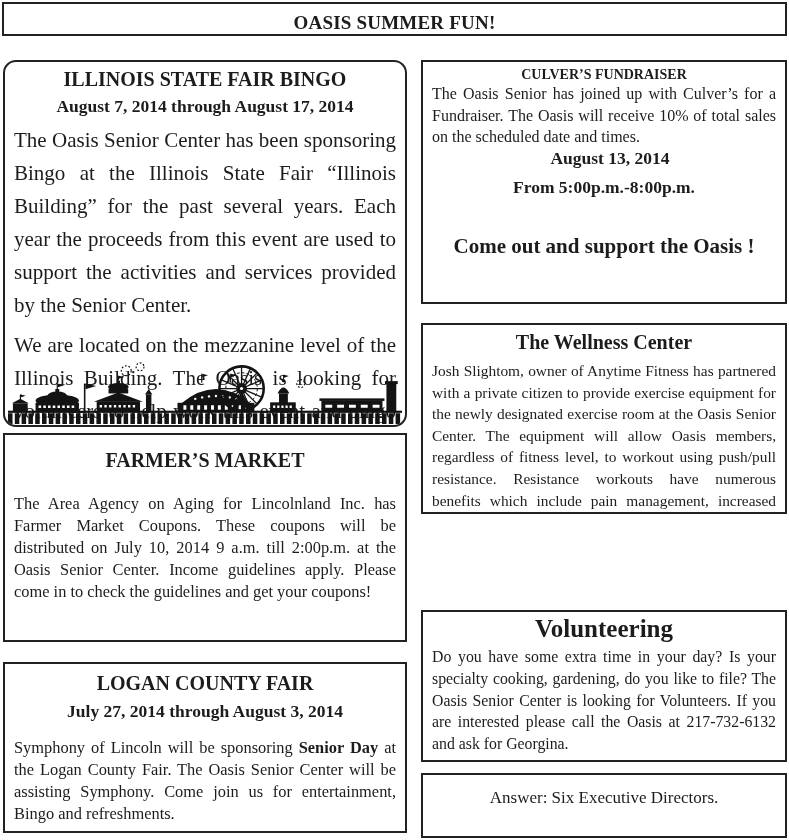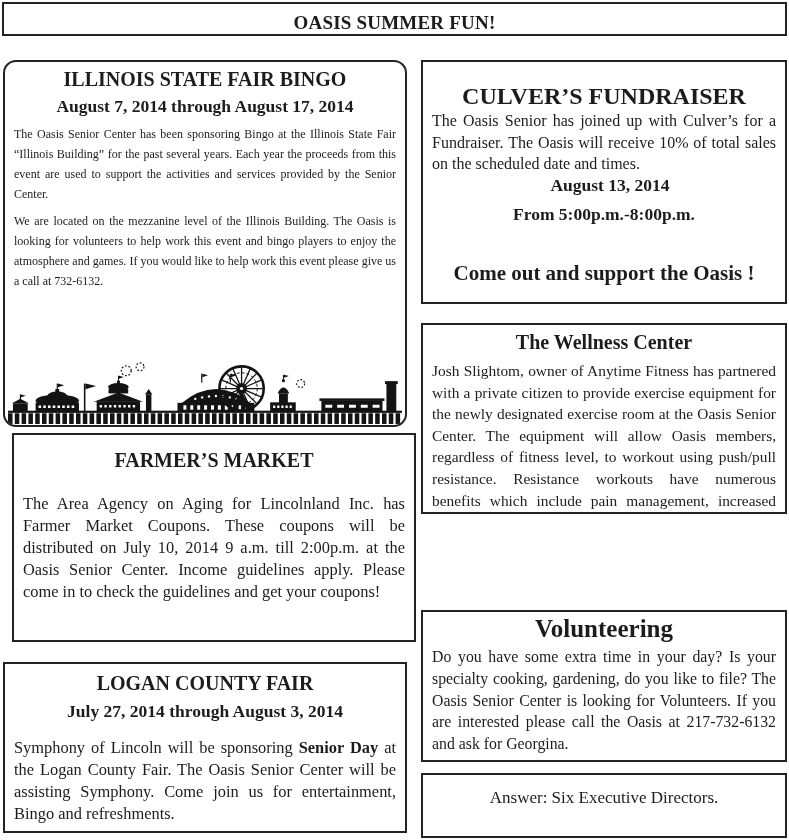--- a/index.html
+++ b/index.html
@@ -24,32 +24,32 @@
     text-align:center;font-weight:bold;font-size:19px;line-height:38px;
     letter-spacing:.2px;
   }
   
   .ttl{text-align:center;font-weight:bold;}
   .para{text-align:justify;margin:0 9px;}
   
   .bingo{left:3px;top:60px;width:404px;height:367px;border-radius:13px;}
   .bingo .ttl-main{font-size:20px;margin-top:6px;}
   .bingo .ttl-dates{font-size:17.5px;margin-top:5px;}
-  .bingo .para{font-size:12px;line-height:20px;margin-top:7px;}
+  .bingo .para{font-size:21px;line-height:33px;margin-top:7px;}
   .bingo-art{position:absolute;left:3px;right:3px;bottom:1px;height:68px;}
-  .farmers{left:12px;top:433px;width:404px;height:209px;}
+  .farmers{left:3px;top:433px;width:404px;height:209px;}
   .farmers .ttl-main{font-size:20px;line-height:32px;margin-top:9px;}
   .farmers .para{font-size:16.4px;line-height:22px;margin-top:17px;}
   .logan{left:3px;top:662px;width:404px;height:171px;}
   .logan .ttl-main{font-size:20px;margin-top:8px;}
   .logan .ttl-dates{font-size:17.5px;margin-top:6px;}
   .logan .para{font-size:16.4px;line-height:22px;margin-top:15px;}
   
   .culvers{left:421px;top:60px;width:366px;height:244px;}
-  .culvers .ttl-main{font-size:24px;margin-top:21px;}
+  .culvers .ttl-main{font-size:14px;margin-top:5px;}
   .culvers .para{font-size:16px;line-height:21.5px;}
   .culvers .ttl-date{font-size:17.5px;padding-left:12px;}
   .culvers .ttl-time{font-size:17.5px;margin-top:8px;}
   .culvers .ttl-cta{font-size:21px;margin-top:36px;}
   .wellness{left:421px;top:323px;width:366px;height:191px;}
   .wellness .ttl-main{font-size:20px;margin-top:6px;}
   .wellness .para{font-size:15.4px;line-height:21.6px;margin-top:6px;}
   .volunteering{left:421px;top:610px;width:366px;height:152px;}
   .volunteering .ttl-main{font-size:25px;margin-top:3px;}
   .volunteering .para{font-size:15.8px;line-height:21.8px;margin-top:3px;}

